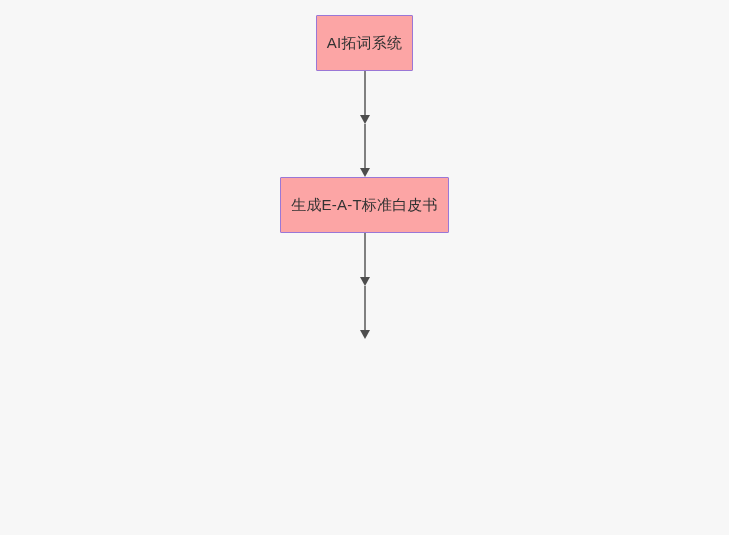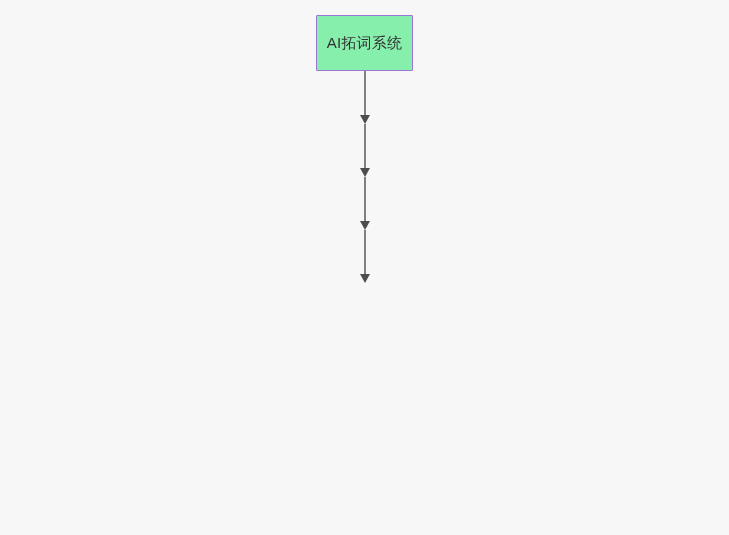--- a/index.html
+++ b/index.html
@@ -30,21 +30,21 @@
     height: 535px;
     display: flex;
     flex-direction: column;
     align-items: center;
     justify-content: flex-start;
     padding-top: 15px;
     box-sizing: border-box;
   }
 
   .node {
-    background: #86efac;
+    background: #fca5a5;
     border: 1.6px solid #9a77d6;
     border-radius: 1px;
     color: #333333;
     font-size: 15px;
     line-height: 1.2;
     display: flex;
     align-items: center;
     justify-content: center;
     box-sizing: border-box;
     height: 56px;
@@ -102,20 +102,23 @@
       <span class="line"></span>
       <span class="arrowhead"></span>
     </div>
 
 
     <div class="connector">
       <span class="line"></span>
       <span class="arrowhead"></span>
     </div>
 
+    <div class="node">
+      <span class="node-label">生成E-A-T标准白皮书</span>
+    </div>
 
     <div class="connector">
       <span class="line"></span>
       <span class="arrowhead"></span>
     </div>
 
 
     <div class="connector">
       <span class="line"></span>
       <span class="arrowhead"></span>

